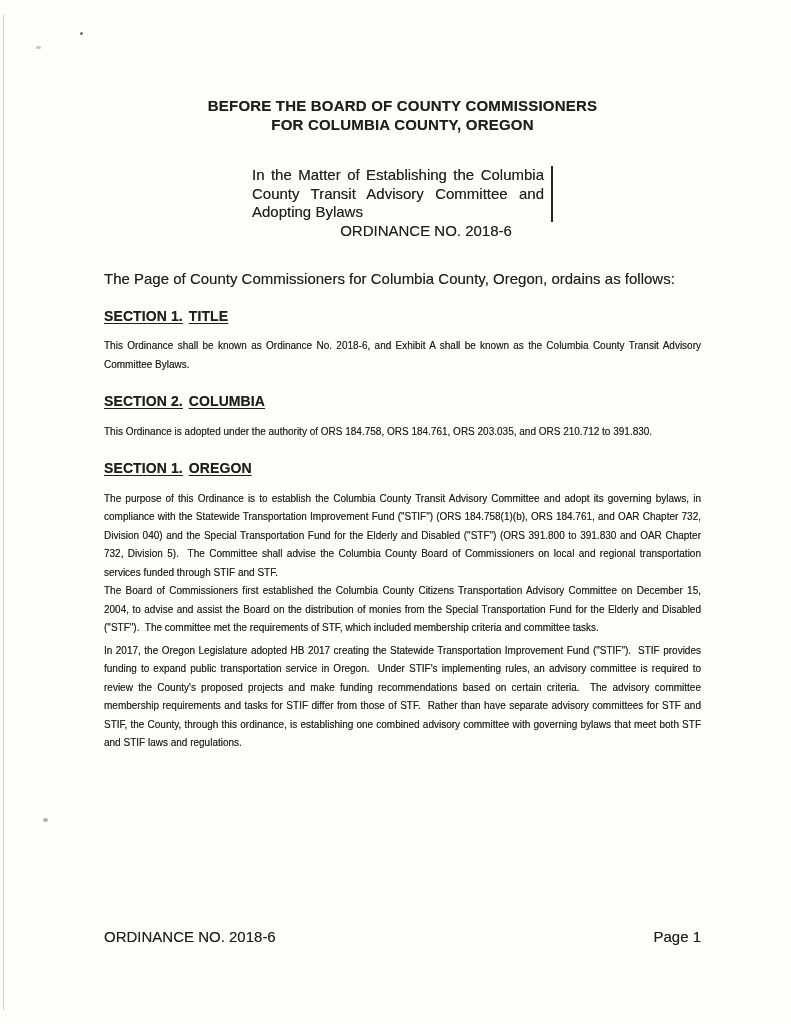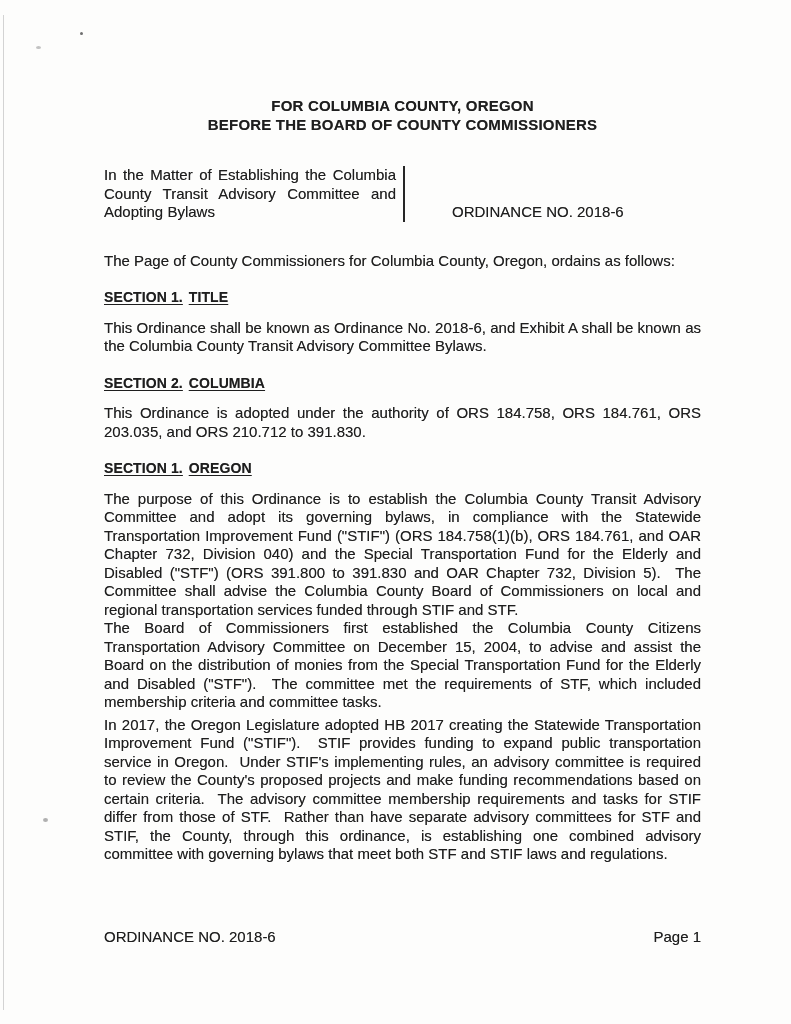--- a/index.html
+++ b/index.html
@@ -26,21 +26,22 @@
   .doc-header {
     text-align: center;
     font-weight: bold;
     font-size: 15px;
     line-height: 18.5px;
     letter-spacing: 0.2px;
   }
   .caption-block {
     display: flex;
     margin-top: 32px;
-    align-items: flex-end;
+    align-items: center;
+    flex-direction: column;
   }
   .caption-matter {
     width: 292px;
     padding-right: 7px;
     border-right: 2px solid #262626;
     font-size: 15px;
     line-height: 18.5px;
     text-align: justify;
   }
   .caption-ordinance {
@@ -64,21 +65,21 @@
   .section-heading .u {
     text-decoration: underline;
     text-underline-offset: 2px;
   }
   .section-heading .gap {
     display: inline-block;
     width: 6px;
   }
   .body-para {
     margin: 0;
-    font-size: 15px;
+    font-size: 10px;
     line-height: 18.5px;
     text-align: justify;
     white-space: pre-wrap;
   }
   .body-para + .body-para {
     margin-top: 4px;
   }
   .page-footer {
     position: absolute;
     left: 104px;
@@ -124,22 +125,22 @@
 <div class="page">
 
   <div class="scan-edge-line"></div>
   <div class="artifact artifact-dot-top"></div>
   <div class="artifact artifact-smudge-top"></div>
   <div class="artifact artifact-smudge-mid"></div>
 
   <div class="content">
 
     <div class="doc-header">
+      <div>BEFORE THE BOARD OF COUNTY COMMISSIONERS</div>
       <div>FOR COLUMBIA COUNTY, OREGON</div>
-      <div>BEFORE THE BOARD OF COUNTY COMMISSIONERS</div>
     </div>
 
     <div class="caption-block">
       <div class="caption-matter">In the Matter of Establishing the Columbia County Transit Advisory Committee and Adopting Bylaws</div>
       <div class="caption-ordinance">ORDINANCE NO. 2018-6</div>
     </div>
 
     <p class="preamble">The Page of County Commissioners for Columbia County, Oregon, ordains as follows:</p>
 
     <div>

